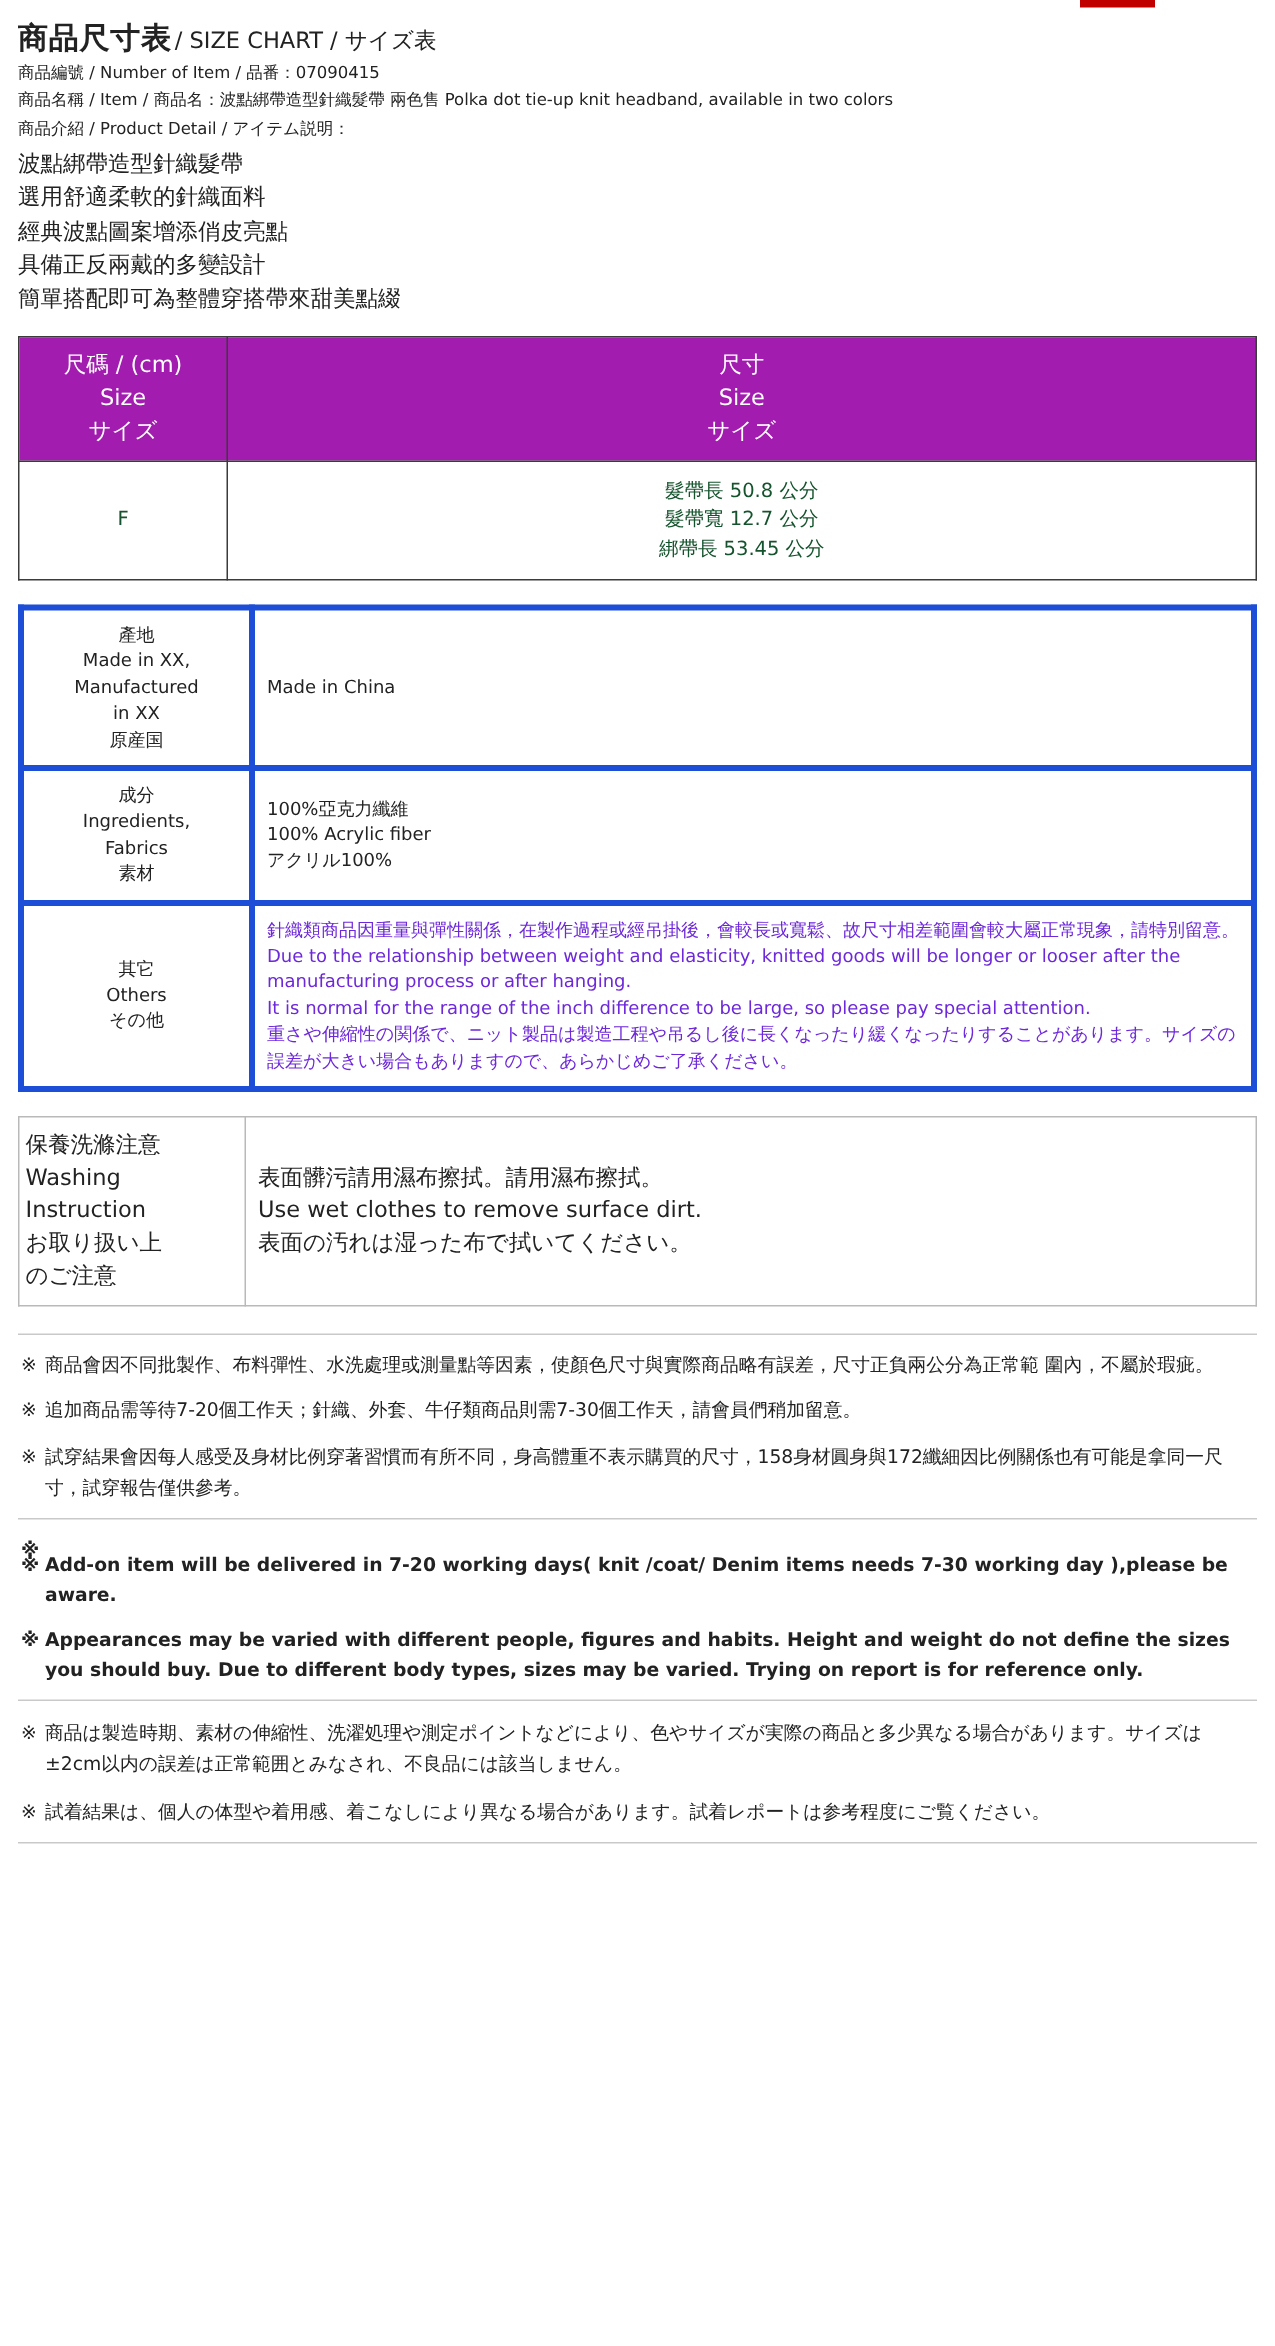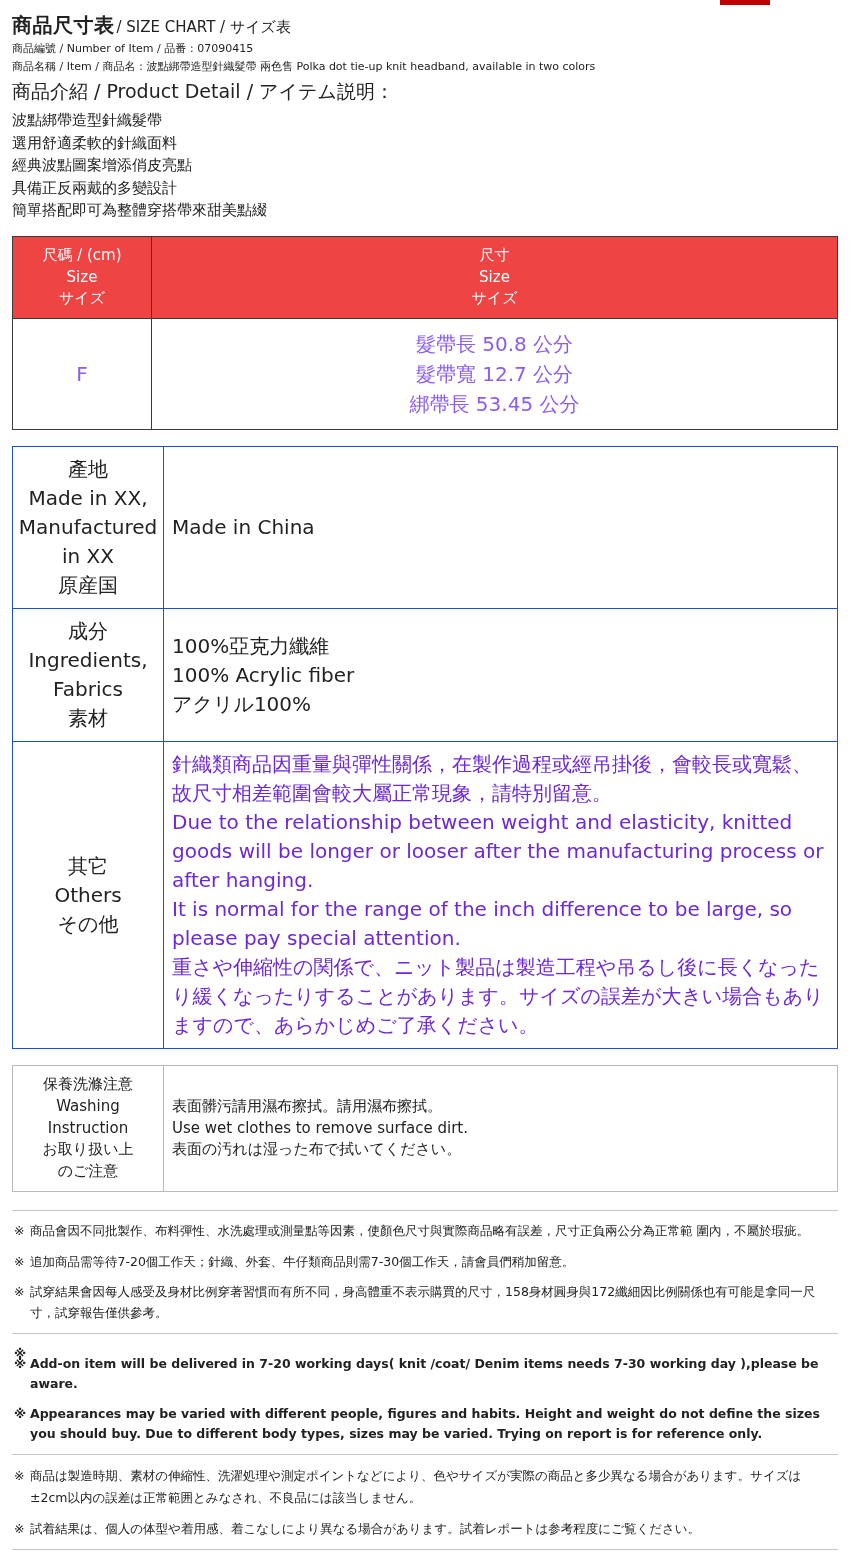--- a/index.html
+++ b/index.html
@@ -50,21 +50,21 @@
     font-size: 15px;
     margin-left: 2px;
     text-align: right;
   }
   .meta-line {
     font-size: 11px;
     line-height: 1.45;
     margin-top: 2px;
   }
   .detail-head {
-    font-size: 19px;
+    font-size: 11px;
     line-height: 1.45;
     margin-top: 3px;
   }
   .detail-list {
     margin-top: 4px;
   }
   .detail-list div {
     font-size: 15px;
     line-height: 1.5;
   }
@@ -77,48 +77,48 @@
   .size-table {
     margin-top: 14px;
   }
   .size-table th,
   .size-table td {
     border: 1px solid #3b3b3b;
     text-align: center;
     vertical-align: middle;
   }
   .size-table thead th {
-    background: #ef4444;
+    background: #a21caf;
     color: #ffffff;
     font-weight: normal;
     font-size: 15px;
     line-height: 1.45;
     padding: 8px 4px;
   }
   .size-table thead th.col-size {
     width: 130px;
   }
   .size-table tbody td {
-    font-size: 20px;
+    font-size: 13px;
     line-height: 1.5;
     padding: 10px 4px;
-    color: #8b5cf6;
+    color: #14532d;
   }
   .size-table tbody td.size-name {
     width: 130px;
   }
 
   .info-table {
     margin-top: 16px;
     border: 1px solid #b9b9b9;
   }
   .info-table td {
-    border: 1px solid #1d4ed8;
+    border: 4px solid #1d4ed8;
     vertical-align: middle;
-    font-size: 20px;
+    font-size: 12px;
     line-height: 1.45;
   }
   .info-table td.label {
     width: 142px;
     text-align: center;
     padding: 8px 4px;
   }
   .info-table td.value {
     padding: 8px 8px;
     text-align: left;
@@ -138,21 +138,20 @@
     border: 1px solid #b9b9b9;
   }
   .wash-table td {
     border: 1px solid #b9b9b9;
     vertical-align: middle;
     font-size: 15px;
     line-height: 1.45;
   }
   .wash-table td.label {
     width: 142px;
-    text-align: center;
     padding: 8px 4px;
   }
   .wash-table td.value {
     padding: 8px 8px;
   }
 
   .notes {
     margin: 18px 12px 0 12px;
     border-top: 1px solid #c9c9c9;
   }

